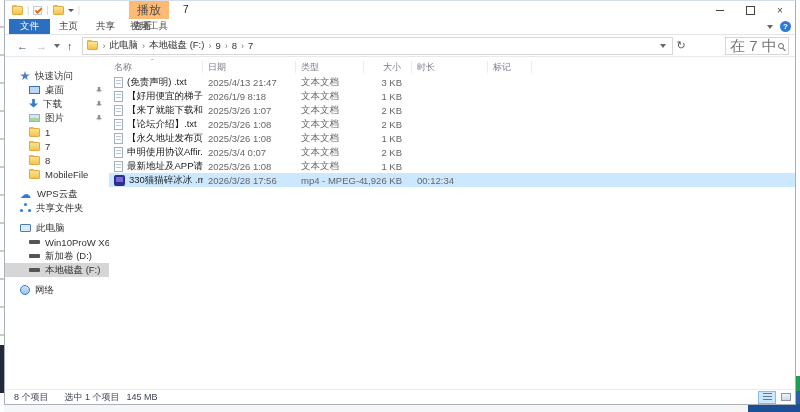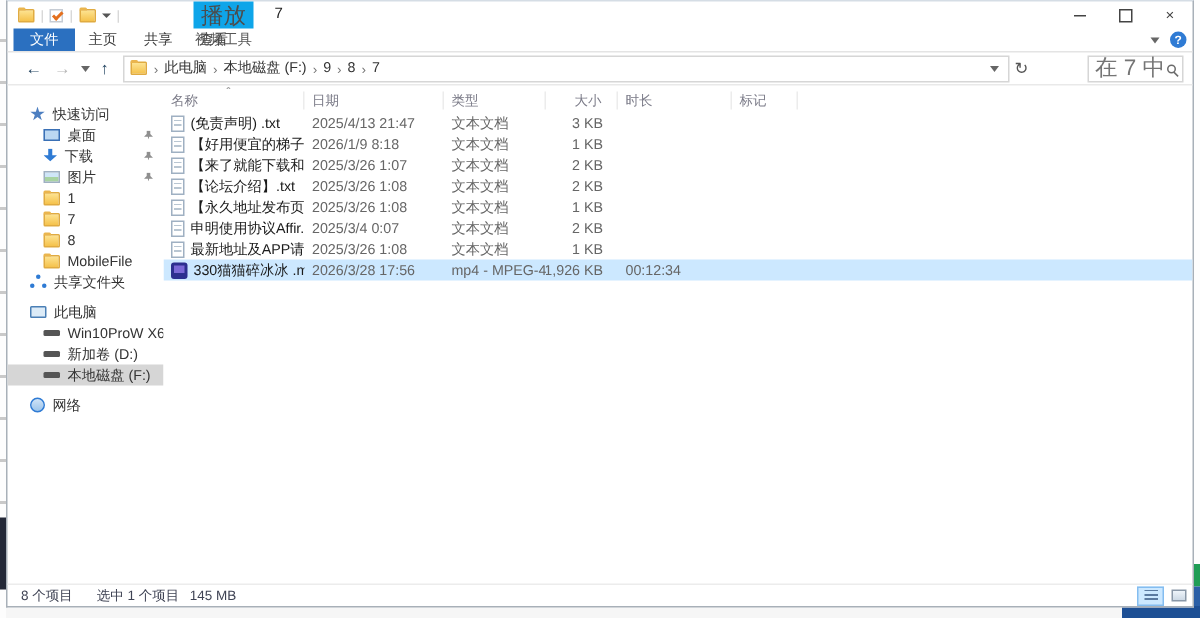--- a/index.html
+++ b/index.html
@@ -16,22 +16,22 @@
   .bg-bottom-blue { position:absolute; left:748px; top:404px; width:52px; height:8px; background:#1d4f94; }
 
   
   .window { position:absolute; left:4px; top:0; width:792px; height:405px; background:#fff;
             border:1px solid #a8b0b8; border-top:1px solid #d5dde5; display:flex; flex-direction:column; }
 
   
   .titlebar { height:18px; position:relative; display:flex; align-items:center; flex:none; }
   .qat { display:flex; align-items:center; gap:4px; padding-left:7px; }
   .qat-sep { color:#d0d0d0; font-size:9px; line-height:9px; }
-  .ctx-tab { position:absolute; left:124px; top:0; width:40px; height:18px; background:#0ea5e9;
-             display:flex; align-items:center; justify-content:center; font-size:15px; color:#4c4c4c; }
+  .ctx-tab { position:absolute; left:124px; top:0; width:40px; height:18px; background:#fdba74;
+             display:flex; align-items:center; justify-content:center; font-size:12px; color:#4c4c4c; }
   .win-title { position:absolute; left:178px; top:3px; font-size:10px; color:#222; }
   .win-controls { margin-left:auto; display:flex; height:18px; }
   .win-btn { width:30px; display:flex; align-items:center; justify-content:center; color:#444; font-size:10px; }
   .btn-min::after { content:""; width:8px; height:1px; background:#444; }
   .btn-max::after { content:""; width:7px; height:7px; border:1px solid #444; }
 
   
   .tabrow { height:16px; flex:none; display:flex; align-items:stretch; font-size:9.5px; color:#3c3c3c;
             border-bottom:1px solid #e4e4e4; position:relative; }
   .tab { display:flex; align-items:center; padding:0 9px; }
@@ -238,20 +238,25 @@
         <div class="sb-item ind1">
     <span class="ico sb-ico ico-folder"></span>
     <span class="sb-label">8</span>
 
   </div>
         <div class="sb-item ind1">
     <span class="ico sb-ico ico-folder"></span>
     <span class="sb-label">MobileFile</span>
 
   </div>
+        <div class="sb-item ind0 gap">
+    <span class="ico sb-ico ico-cloud"></span>
+    <span class="sb-label">WPS云盘</span>
+
+  </div>
         <div class="sb-item ind0">
     <span class="ico sb-ico ico-share"></span>
     <span class="sb-label">共享文件夹</span>
 
   </div>
         <div class="sb-item ind0 gap">
     <span class="ico sb-ico ico-computer"></span>
     <span class="sb-label">此电脑</span>
 
   </div>

